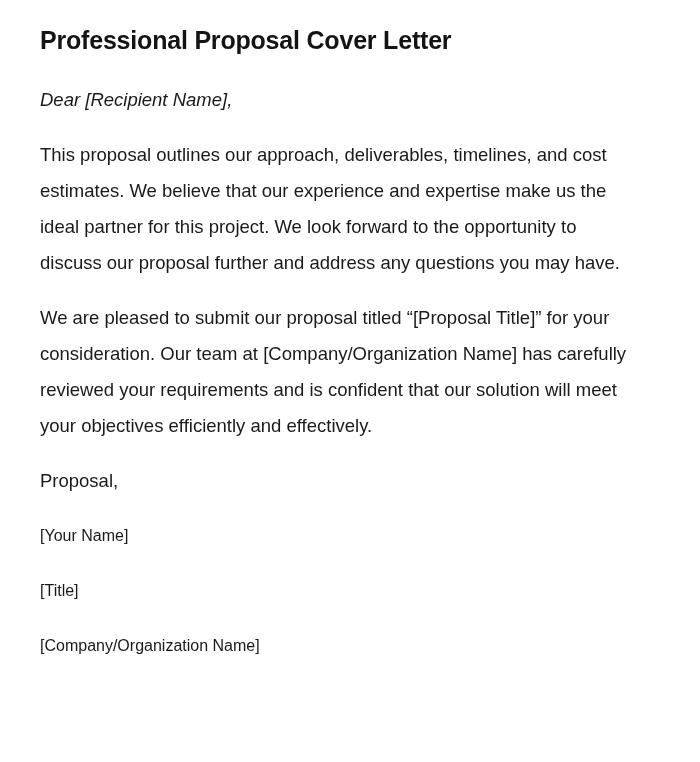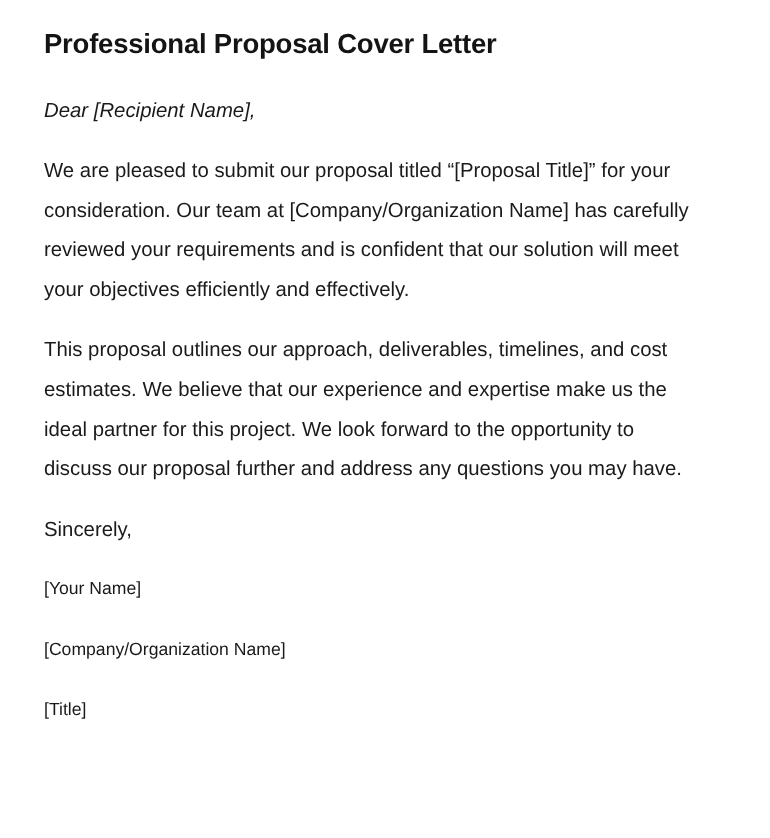--- a/index.html
+++ b/index.html
@@ -74,26 +74,26 @@
 </head>
 <body>
 
 <div id="document-page">
   <article id="letter-body">
 
     <h1 class="doc-title">Professional Proposal Cover Letter</h1>
 
     <p class="salutation">Dear [Recipient Name],</p>
 
+    <p class="body-paragraph">This proposal outlines our approach, deliverables, timelines, and cost estimates. We believe that our experience and expertise make us the ideal partner for this project. We look forward to the opportunity to discuss our proposal further and address any questions you may have.</p>
+
     <p class="body-paragraph">We are pleased to submit our proposal titled “[Proposal Title]” for your consideration. Our team at [Company/Organization Name] has carefully reviewed your requirements and is confident that our solution will meet your objectives efficiently and effectively.</p>
 
-    <p class="body-paragraph">This proposal outlines our approach, deliverables, timelines, and cost estimates. We believe that our experience and expertise make us the ideal partner for this project. We look forward to the opportunity to discuss our proposal further and address any questions you may have.</p>
-
-    <p class="closing-line">Sincerely,</p>
+    <p class="closing-line">Proposal,</p>
 
     <p class="signature-line">[Your Name]</p>
 
+    <p class="signature-line">[Title]</p>
+
     <p class="signature-line">[Company/Organization Name]</p>
-
-    <p class="signature-line">[Title]</p>
 
   </article>
 </div>
 
 </body></html>

